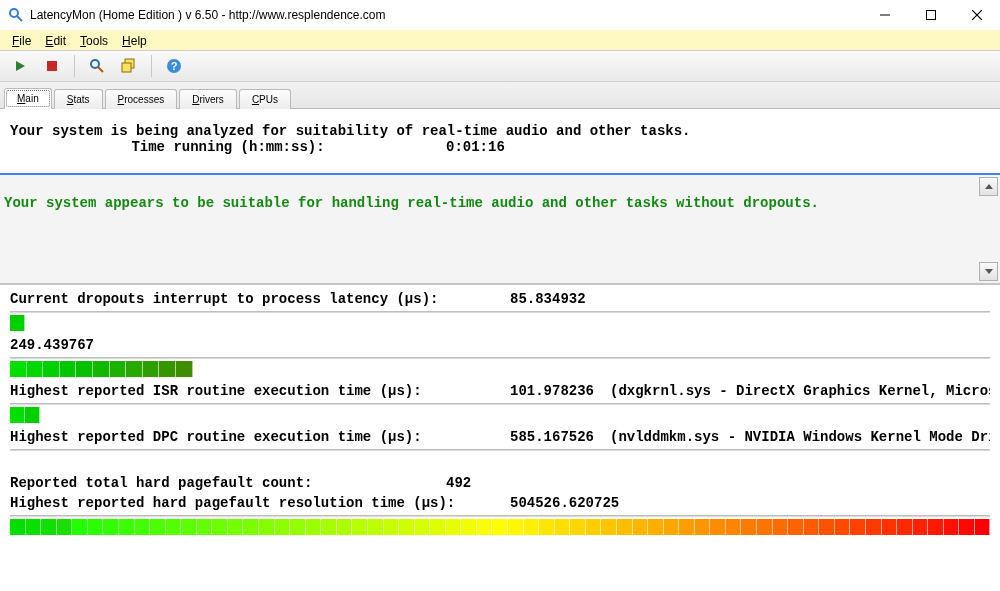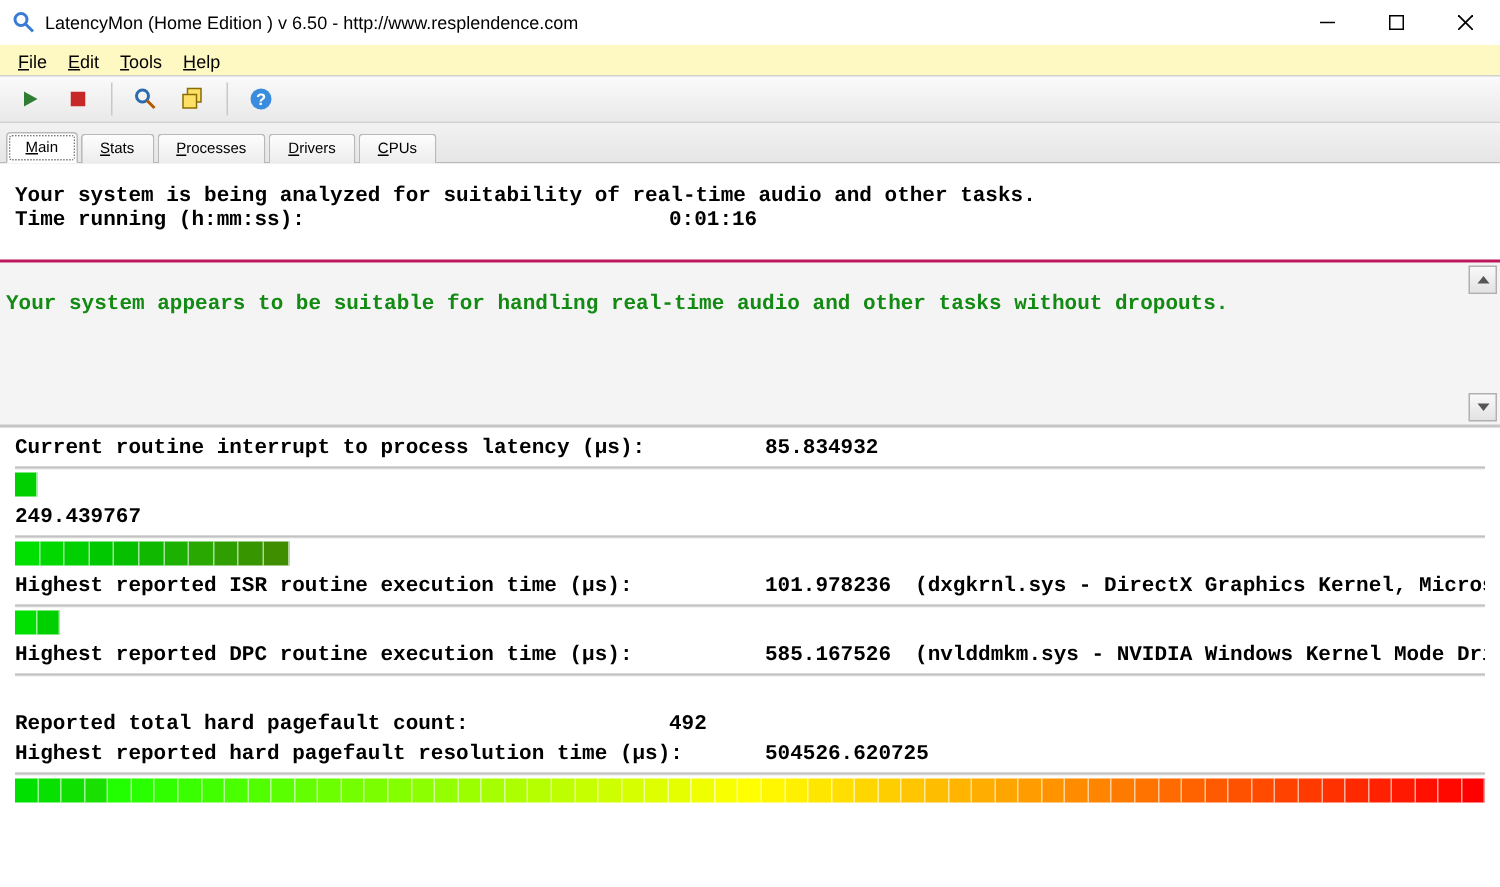--- a/index.html
+++ b/index.html
@@ -22,24 +22,24 @@
   .tabbar { height:26px; display:flex; align-items:flex-end; padding-left:4px;
             background:linear-gradient(#f2f2f2,#e6e6e6); border-bottom:1px solid #b9b9b9; }
   .tab { padding:4px 12px 4px 12px; border:1px solid #b9b9b9; border-bottom:none;
          background:linear-gradient(#fdfdfd,#ececec); margin-right:2px; position:relative; top:1px;
          border-top-left-radius:3px; border-top-right-radius:3px; font-size:10px;}
   .tab.active { background:#fff; border-bottom:1px solid #fff; }
   .tab.active::before { content:""; position:absolute; inset:1px; border:1px dotted #777; border-radius:2px; pointer-events:none;}
   .tab u { text-decoration:underline; }
   .content { flex:1; overflow:hidden; background:#fff; position:relative; }
   .mono { font-family: "Courier New", monospace; font-size:14px; font-weight:bold; }
-  .section-top { padding:14px 10px 12px 10px; }
+  .section-top { padding:14px 10px 12px 10px;text-align:center; }
   .section-top .line { display:flex; }
   .section-top .lbl { width:436px; }
-  .banner-wrap { position:relative; border-top:2px solid #be185d; border-bottom:2px solid #c5c5c5;
+  .banner-wrap { position:relative; border-top:2px solid #3b82f6; border-bottom:2px solid #c5c5c5;
                  background:#f4f4f4; padding:20px 4px 72px 4px; margin-top:6px; }
   .banner { color:#138a13; }
   .scroll-btn { position:absolute; right:2px; width:17px; height:17px; border:1px solid #b0b0b0;
                 background:linear-gradient(#f9f9f9,#e2e2e2); display:flex; align-items:center; justify-content:center; }
   .scroll-up { top:2px; } .scroll-dn { bottom:2px; }
   .arrow-up { width:0;height:0;border-left:4px solid transparent;border-right:4px solid transparent;border-bottom:5px solid #555;}
   .arrow-dn { width:0;height:0;border-left:4px solid transparent;border-right:4px solid transparent;border-top:5px solid #555;}
   .metric { padding:6px 10px 2px 10px; }
   .metric .line { display:flex; white-space:nowrap; }
   .metric .lbl { width:500px; flex-shrink:0;}
@@ -152,21 +152,21 @@
           <span class="arrow-up"></span>
         </div>
       <div class="mono banner">Your system appears to be suitable for handling real-time audio and other tasks without dropouts.</div>
       <div class="scroll-btn scroll-dn">
           <span class="arrow-dn"></span>
         </div>
     </div>
 
     <div class="metric mono">
       <div class="line">
-          <span class="lbl">Current routine interrupt to process latency (µs):</span>
+          <span class="lbl">Current dropouts interrupt to process latency (µs):</span>
         <span class="val">85.834932</span>
         </div>
     </div>
     <div class="divider"></div>
     <div class="bar-row">
       <div class="seg tiny1"></div>
     </div>
 
     <div class="metric mono">
       <div class="line">

